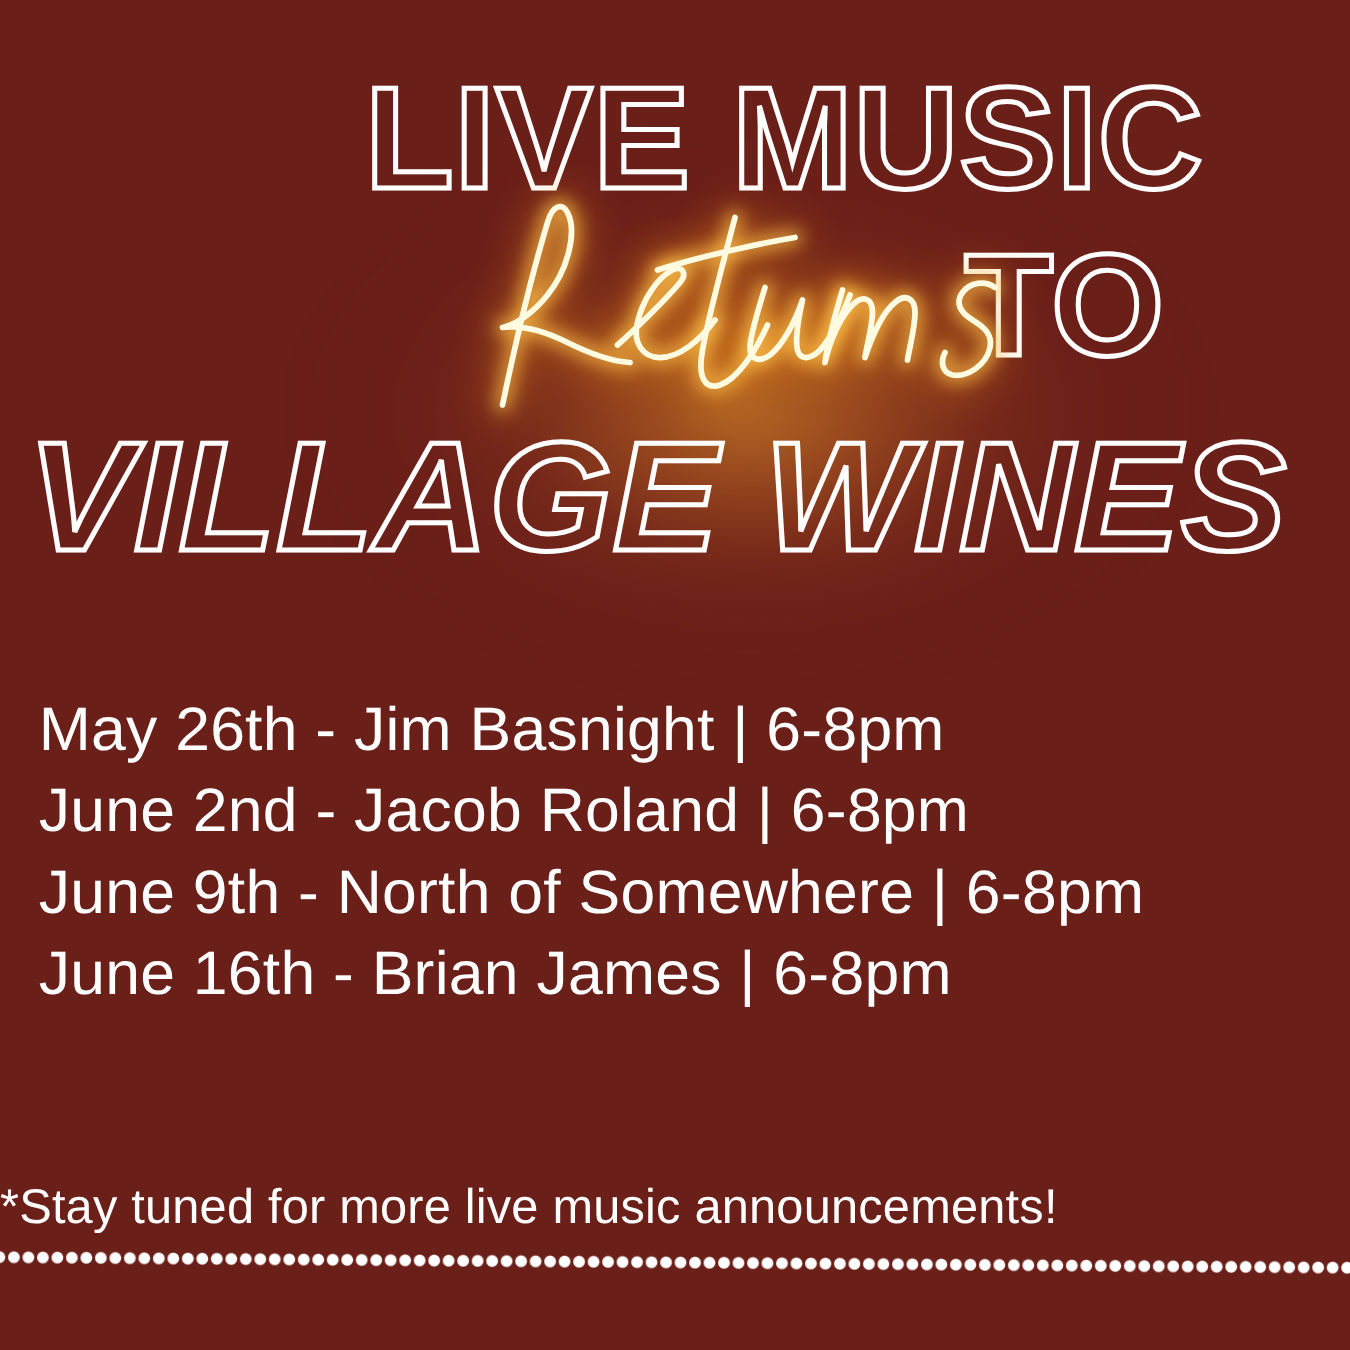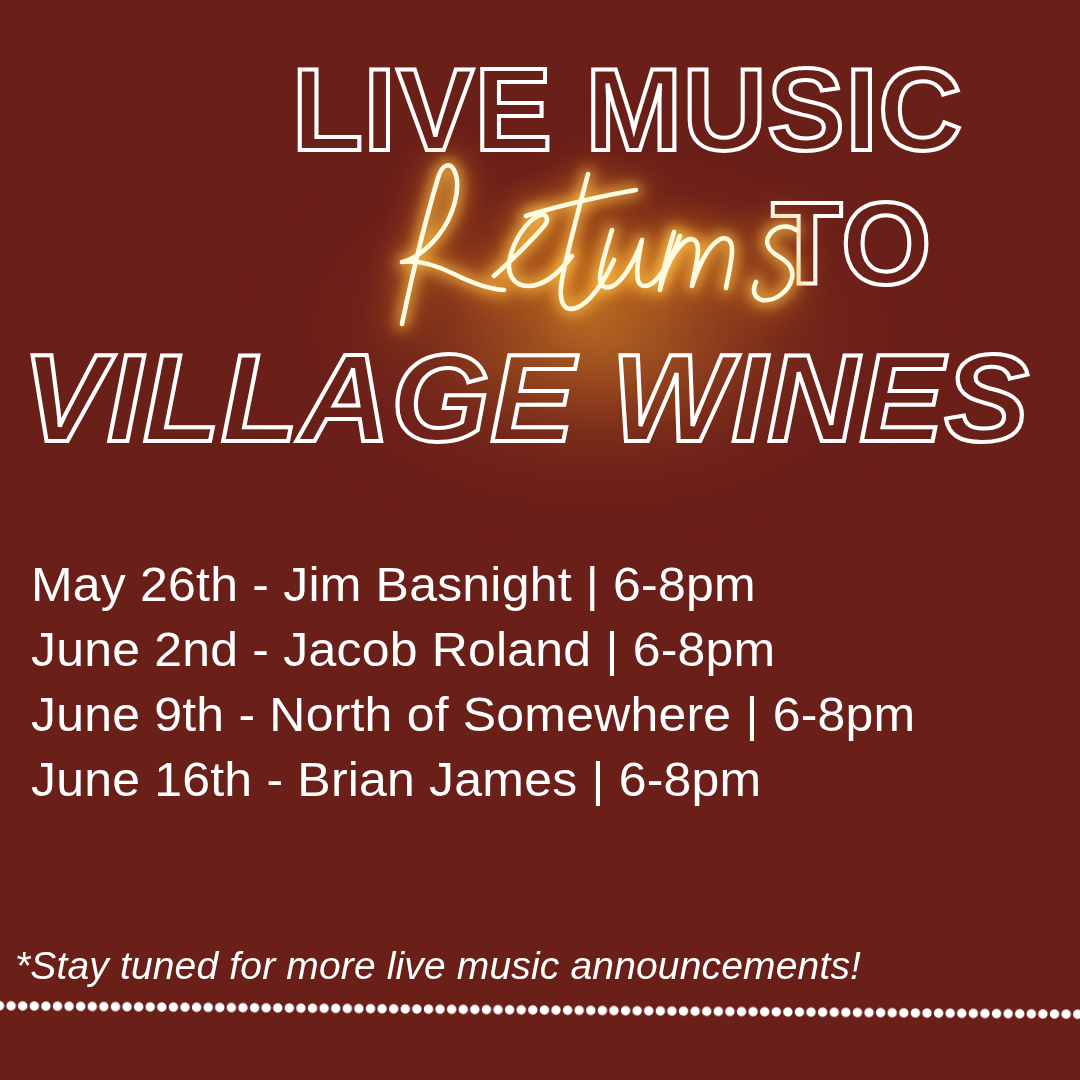--- a/index.html
+++ b/index.html
@@ -153,24 +153,23 @@
     transform: scaleX(1.02);
     transform-origin: left center;
   }
 
   
   .footer-note {
     position: absolute;
     left: 0;
     top: 944px;
     width: 876px;
-    text-align: center;
+    text-align: left;
     font-family: "Liberation Sans Narrow", "Liberation Sans", sans-serif;
     font-size: 39px;
-    font-style: italic;
     font-weight: 400;
     color: #ffffff;
     letter-spacing: 0.004em;
     white-space: nowrap;
     z-index: 3;
   }
 
   
   .dot-divider {
     position: absolute;

